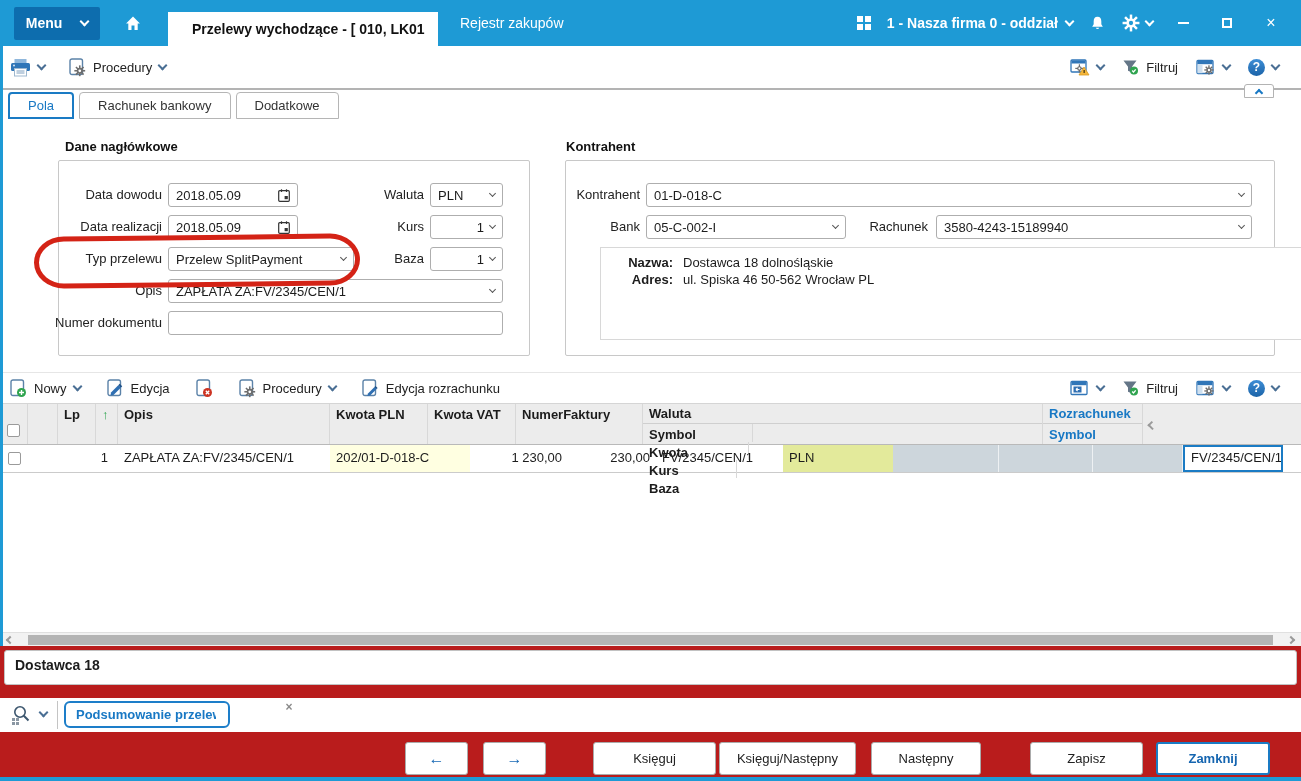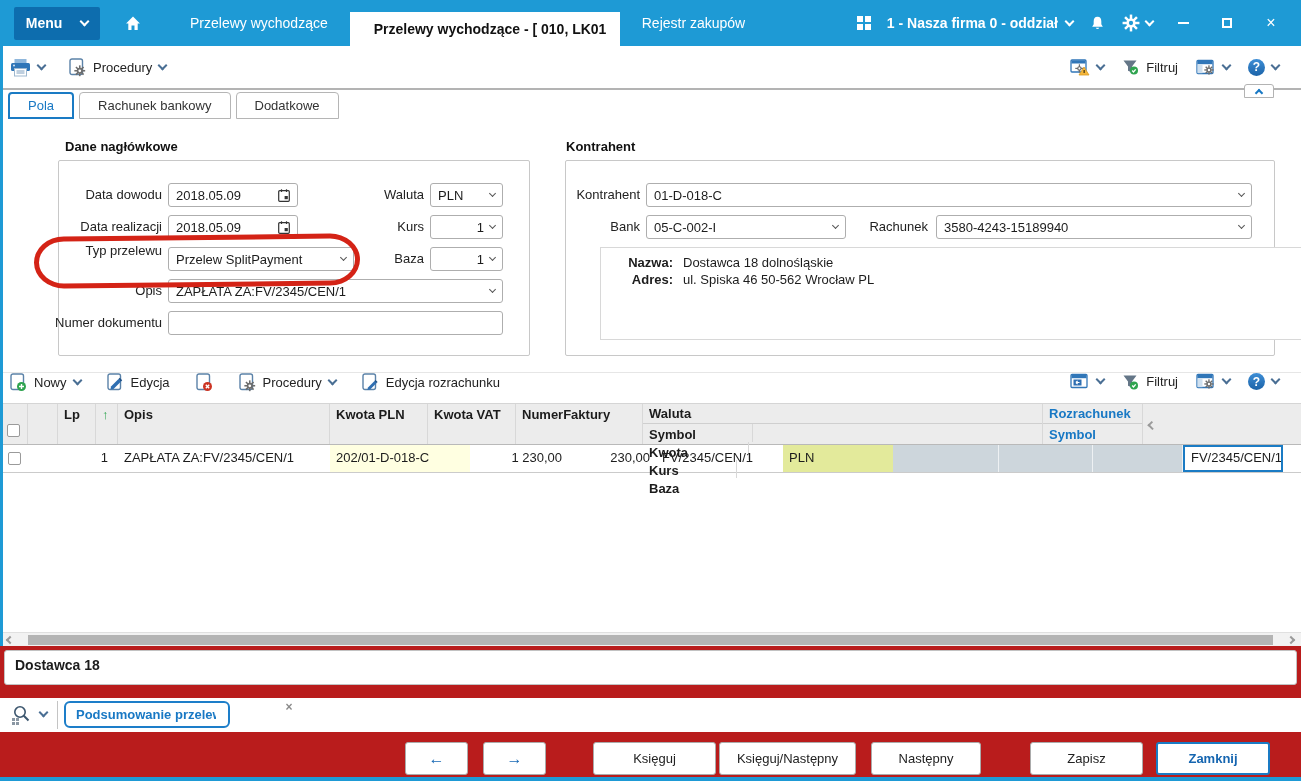--- a/index.html
+++ b/index.html
@@ -46,21 +46,21 @@
   .toolbar-right { margin-left:auto; display:flex; align-items:center; gap:18px; padding-right:22px; }
   .collapse-btn { position:absolute; left:1244px; top:84px; width:30px; height:14px; background:#fff;
                   border:1px solid #b3b3b3; border-radius:3px 3px 0 0; display:flex; align-items:center;
                   justify-content:center; z-index:6; cursor:pointer; }
   .collapse-btn .chev { width:6px; height:6px; border-color:#1878c4; margin-top:3px; }
   .help-ic { width:17px; height:17px; border-radius:50%; background:linear-gradient(#3e8ed6,#1b63a8);
              color:#fff; font-weight:bold; font-size:12px; display:flex; align-items:center;
              justify-content:center; }
 
   .grid-toolbar { position:absolute; left:0; top:372px; width:1301px; height:31px; background:#fff;
-                  border-top:1px solid #e6e6e6; display:flex; align-items:flex-start; }
+                  border-top:1px solid #e6e6e6; display:flex; align-items:center; }
 
   
   .formtabs { position:absolute; left:8px; top:92px; display:flex; gap:5px; }
   .ftab { height:27px; padding:0 18px; display:flex; align-items:center; background:#fff;
           border:1px solid #b5b5b5; border-radius:4px 4px 0 0; color:#333; cursor:pointer; }
   .ftab.active { border:2px solid #1a7bc4; color:#1878c4; }
 
   
   .formarea { position:absolute; left:0; top:119px; width:1301px; height:253px; background:#fff; }
   .grouplabel { position:absolute; font-weight:bold; font-size:13px; color:#111; }
@@ -150,21 +150,20 @@
   <div class="titlebar">
     <div class="menu-btn">
       <span>Menu</span>
       <span class="chev down white"></span>
     </div>
     <span class="home">
       <svg width="18" height="16" viewBox="0 0 16 15">
           <path d="M8 1.5 L14.5 8 H12.4 V14 H9.4 V9.8 H6.6 V14 H3.6 V8 H1.5 Z" fill="#fff"></path>
         </svg>
     </span>
-    <div class="tb-tab">Przelewy wychodzące</div>
     <div class="tb-tab-active">Przelewy wychodzące - [ 010, LK01</div>
     <div class="tb-tab">Rejestr zakupów</div>
     <div class="tb-right">
       <span class="apps-ic">
           <i></i>
           <i></i>
           <i></i>
           <i></i>
         </span>
       <div class="company">
@@ -304,21 +303,21 @@
     <div class="flabel" style="left:20px;top:96px;width:142px;">Data realizacji</div>
     <div class="inp" style="left:168px;top:96px;width:130px;">
       <input value="2018.05.09" style="">
       <svg width="12" height="13" viewBox="0 0 12 13">
           <rect x="0.7" y="1.7" width="10.6" height="10.6" rx="1" fill="none" stroke="#333" stroke-width="1.2"></rect>
           <line x1="3.5" y1="0.3" x2="3.5" y2="3" stroke="#333" stroke-width="1.2"></line>
           <line x1="8.5" y1="0.3" x2="8.5" y2="3" stroke="#333" stroke-width="1.2"></line>
           <rect x="6.6" y="7" width="3.2" height="3.2" fill="#333"></rect>
         </svg>
     </div>
-    <div class="flabel" style="left:20px;top:120px;width:142px;">Typ przelewu</div>
+    <div class="flabel" style="left:20px;top:128px;width:142px;">Typ przelewu</div>
     <div class="sel" style="left:168px;top:128px;width:186px;">
       <span class="val">Przelew SplitPayment</span>
       <span class="chev down small"></span>
     </div>
     <div class="flabel" style="left:20px;top:160px;width:142px;">Opis</div>
     <div class="sel" style="left:168px;top:160px;width:335px;">
       <span class="val">ZAPŁATA ZA:FV/2345/CEN/1</span>
       <span class="chev down small"></span>
     </div>
     <div class="flabel" style="left:20px;top:192px;width:142px;">Numer dokumentu</div>

